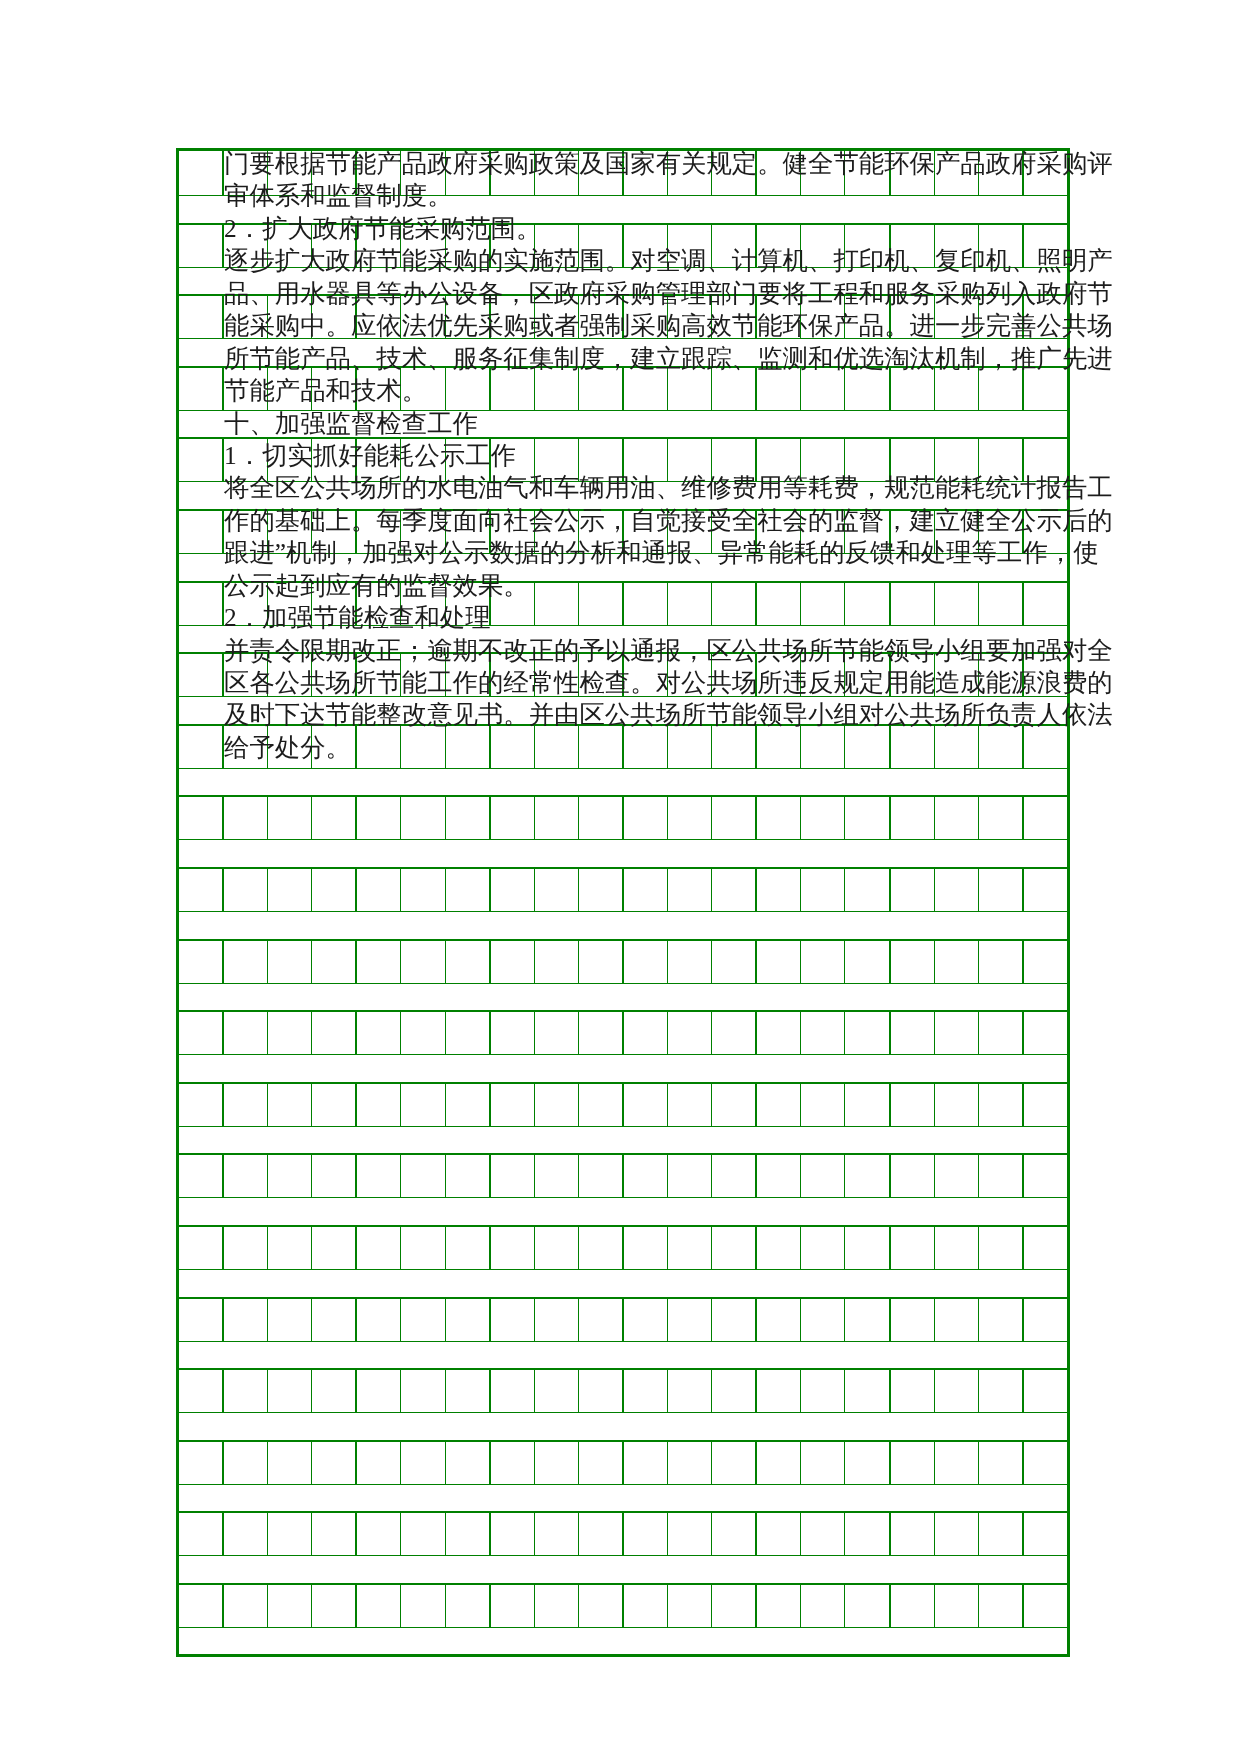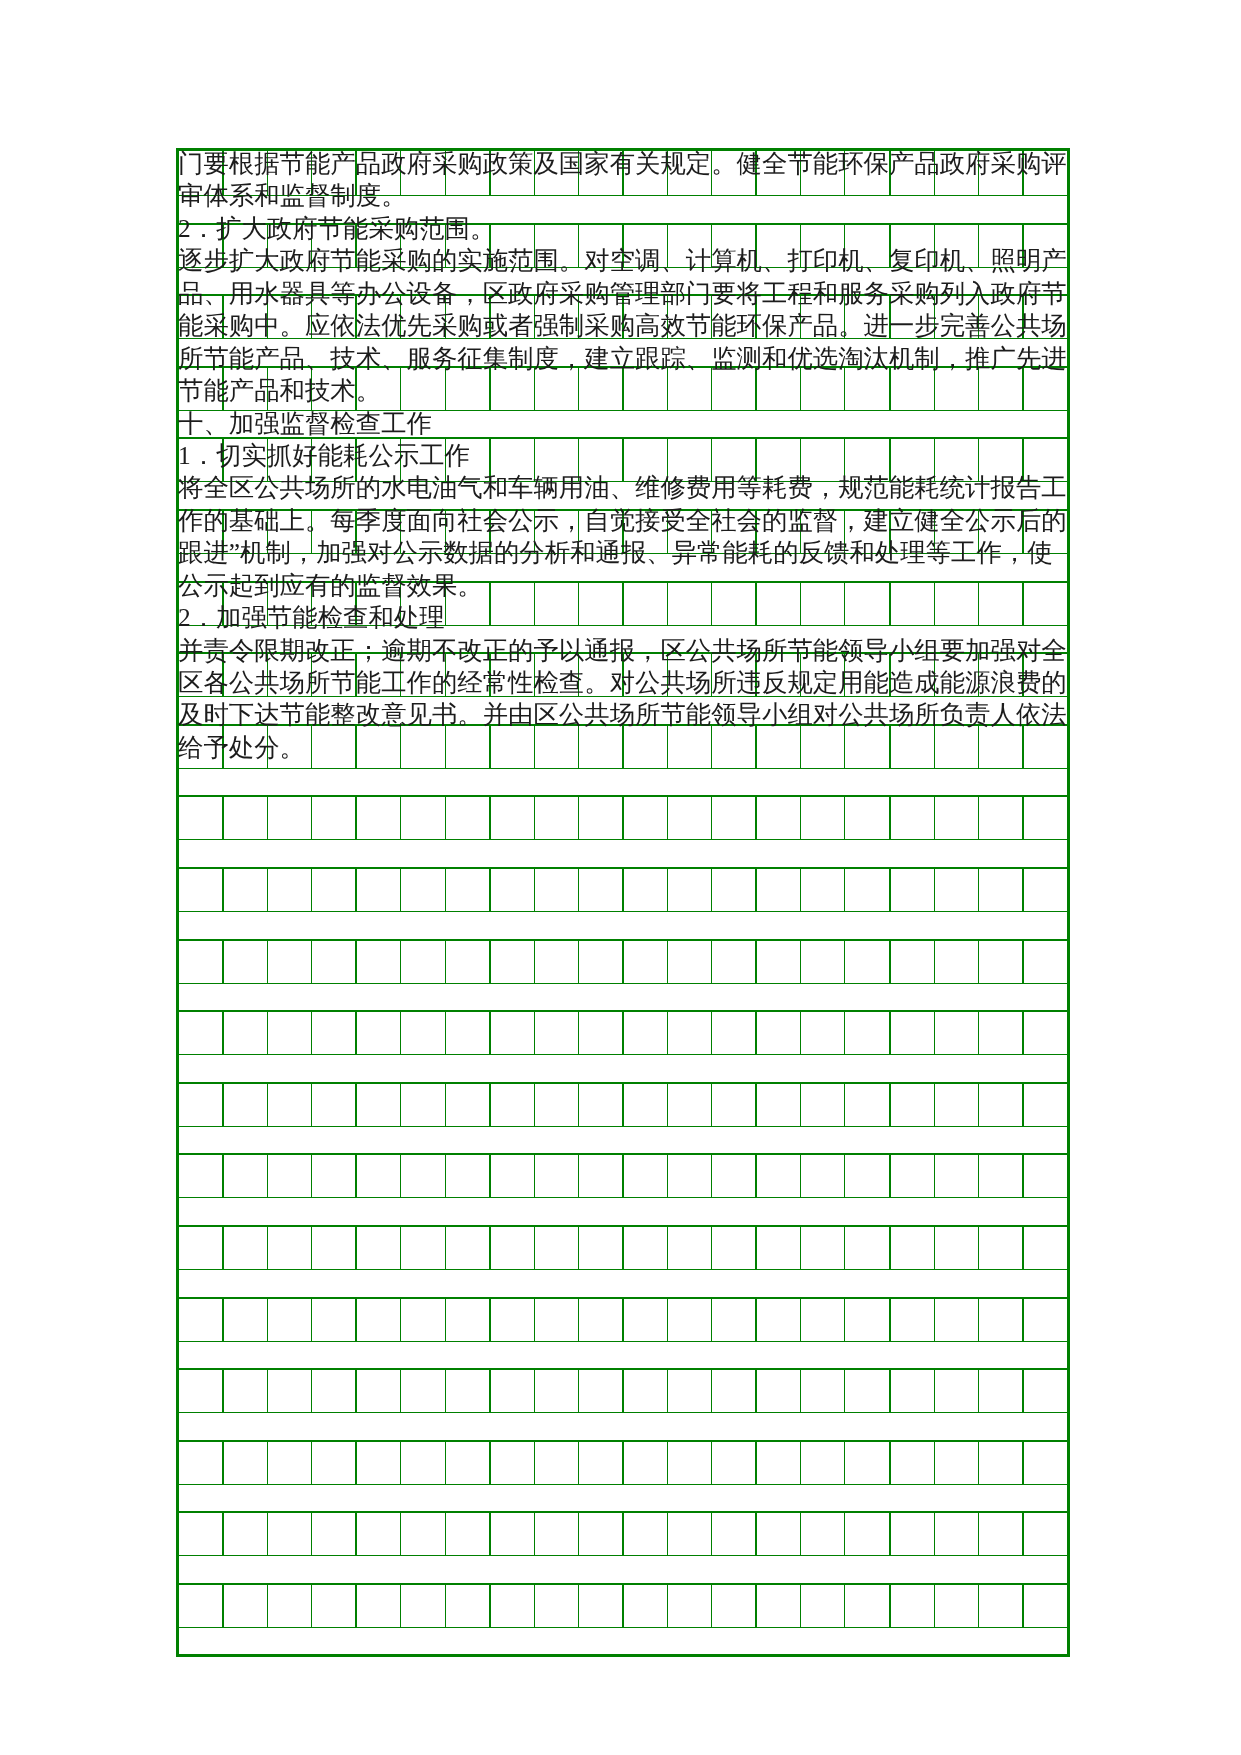--- a/index.html
+++ b/index.html
@@ -55,20 +55,21 @@
     width: 910px;
     color: #1c1c1c;
     font-size: 25.4px;
     line-height: 32.45px;
     white-space: pre;
     letter-spacing: 0px;
   }
   .text-line {
     height: 32.45px;
     overflow: visible;
+    margin-left: 46px;
   }
 </style>
 </head>
 <body>
 
 <div class="page">
   <div class="grid" id="grid">
       <div class="cellrow first">
         <div class="cell thick"></div>
         <div class="cell"></div>

